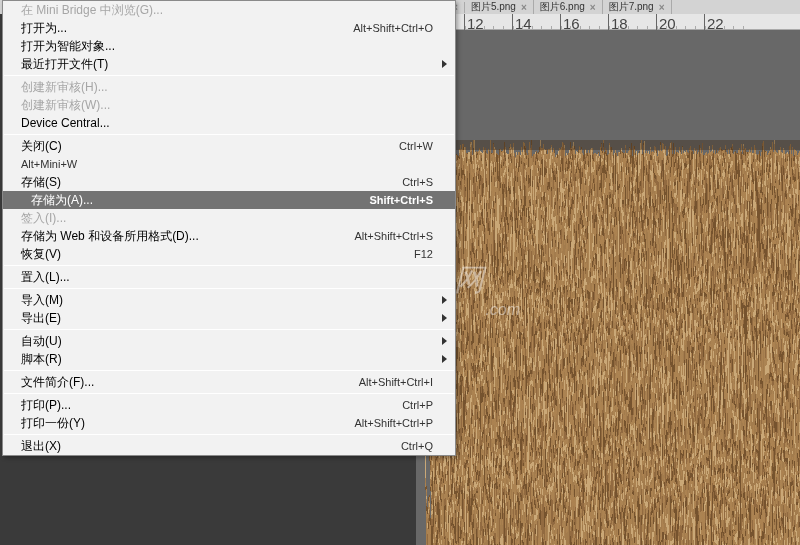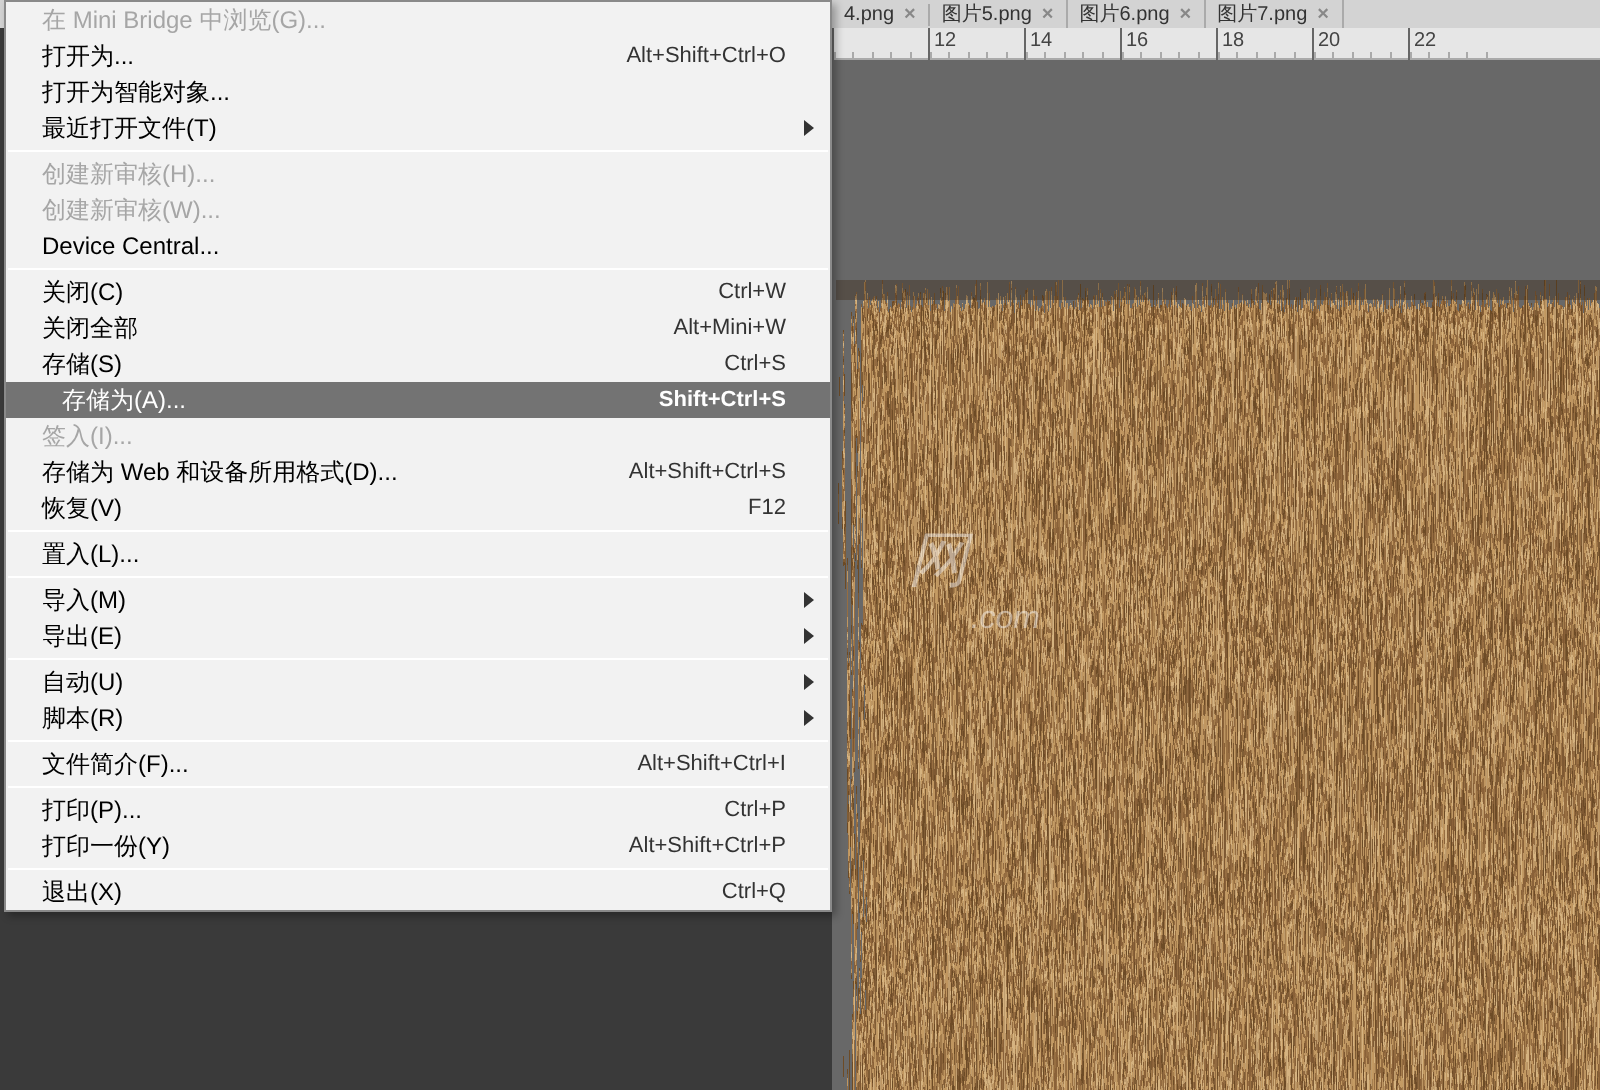--- a/index.html
+++ b/index.html
@@ -5,31 +5,31 @@
 * { margin:0; padding:0; box-sizing:border-box; font-family:"Microsoft YaHei","SimSun",sans-serif; }
 body { width:800px; height:545px; overflow:hidden; background:#3a3a3a; position:relative; }
 
 
 .tabs { position:absolute; top:0; left:0; right:0; height:14px; background:#d3d3d3; display:flex; align-items:center; font-size:10px; color:#333; padding-left:416px; z-index:1; }
 .tab { display:flex; align-items:center; gap:5px; padding:0 6px; border-right:1px solid #aaa; }
 .tab .close { color:#888; font-weight:bold; cursor:pointer; }
 
 
 .ruler { position:absolute; top:14px; left:416px; right:0; height:16px; background:#e6e6e6; border-bottom:1px solid #aaa; display:flex; z-index:1; }
-.tick { position:relative; width:48px; border-left:1px solid #666; height:16px; font-size:10px; color:#444; }
+.tick { position:relative; width:48px; border-left:1px solid #666; height:16px; font-size:15px; color:#444; }
 .tick span { position:absolute; left:2px; top:1px; }
 .tick .sub { position:absolute; bottom:0; left:0; right:0; height:4px; display:flex; }
 .tick .sub i { flex:1; border-left:1px solid #aaa; }
 
 
 .docbg { position:absolute; top:30px; left:416px; right:0; bottom:0; background:#686868; }
 .canvas { position:absolute; top:140px; left:418px; right:0; bottom:0; overflow:hidden; }
 
 
-.menu { position:absolute; top:0; left:2px; width:414px; background:#f2f2f2; border:1px solid #8a8a8a; box-shadow:2px 2px 4px rgba(0,0,0,.3); z-index:10; font-size:12px; }
+.menu { position:absolute; top:0; left:2px; width:454px; background:#f2f2f2; border:1px solid #8a8a8a; box-shadow:2px 2px 4px rgba(0,0,0,.3); z-index:10; font-size:12px; }
 .row { display:flex; align-items:center; height:18px; padding:0 22px 0 18px; position:relative; cursor:default; }
 .row .lbl { flex:1; white-space:nowrap; }
 .row .sc { color:#333; font-size:11px; }
 .row.dis { color:#a6a6a6; }
 .row.sel { background:#737373; color:#fff;padding-left:28px; }
 .row.sel .sc { color:#fff;font-weight:bold; }
 .row.sub::after { content:""; position:absolute; right:8px; top:5px; border-left:5px solid #333; border-top:4px solid transparent; border-bottom:4px solid transparent; }
 .sep { height:1px; background:#c8c8c8; margin:2px 1px; border-bottom:1px solid #fff; }
 
 
@@ -188,21 +188,20 @@
     </div>
     <div class="row">
       <span class="lbl">Device Central...</span>
     </div>
     <div class="sep"></div>
     <div class="row">
       <span class="lbl">关闭(C)</span>
       <span class="sc">Ctrl+W</span>
     </div>
     <div class="row">
-      <span class="lbl">关闭全部</span>
       <span class="sc">Alt+Mini+W</span>
     </div>
     <div class="row">
       <span class="lbl">存储(S)</span>
       <span class="sc">Ctrl+S</span>
     </div>
     <div class="row sel">
       <span class="lbl">存储为(A)...</span>
       <span class="sc">Shift+Ctrl+S</span>
     </div>

